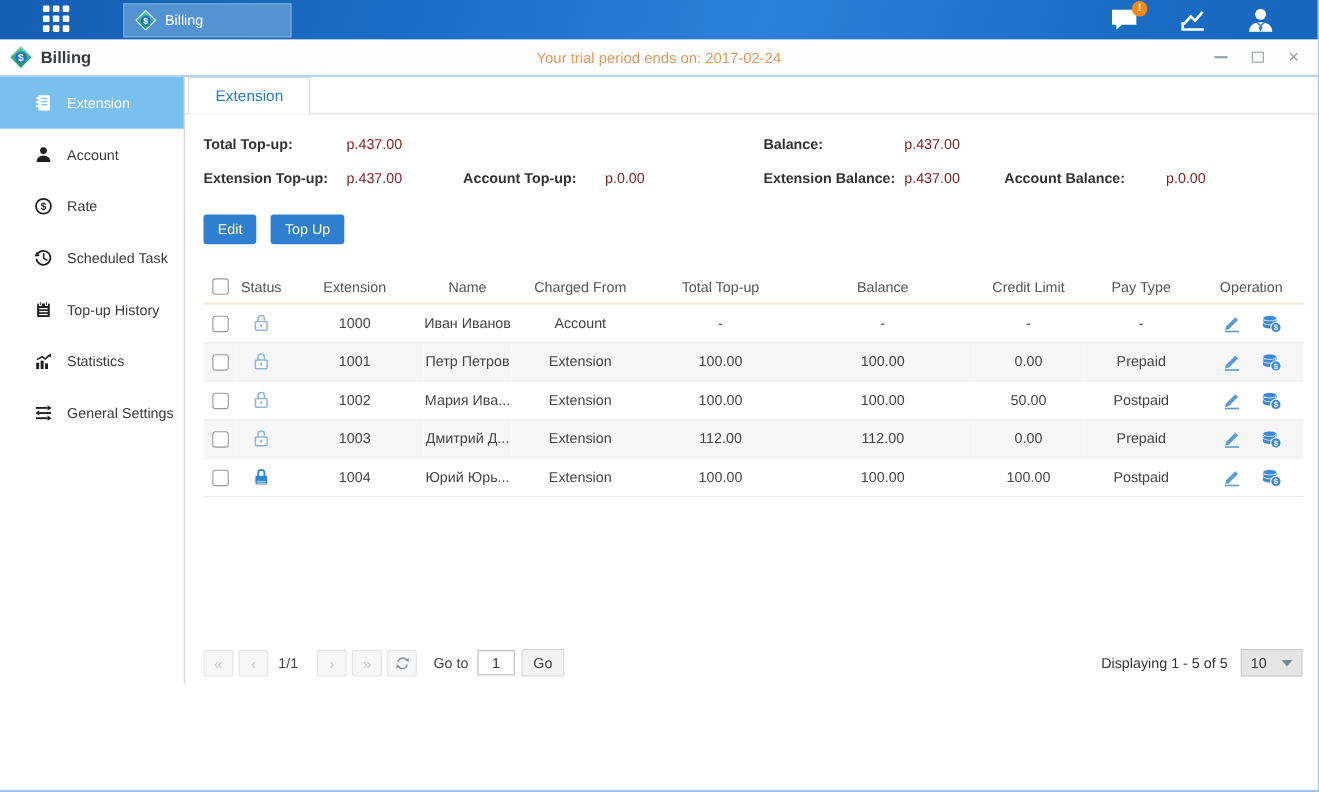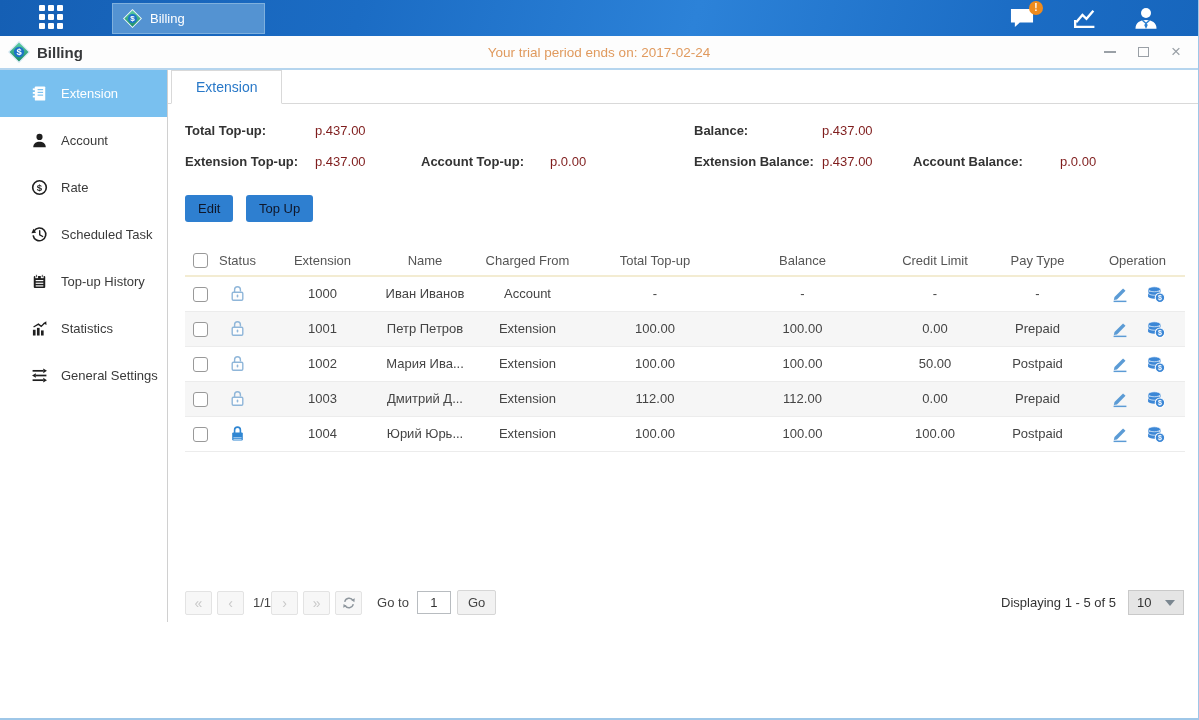--- a/index.html
+++ b/index.html
@@ -54,42 +54,42 @@
 
   .summary { margin:13px 0 0 17px; flex:none; }
   .srow { position:relative; height:31px; }
   .srow span { position:absolute; top:6px; white-space:nowrap; }
   .slbl { font-weight:bold; color:#333; }
   .sval { color:#7f1d1d; }
   .p-a-l{left:0} .p-a-v{left:130px} .p-b-l{left:236px} .p-b-v{left:365px}
   .p-c-l{left:509px} .p-c-v{left:637px} .p-d-l{left:728px} .p-d-v{left:875px}
 
   .actions { margin:16px 0 0 17px; flex:none; }
-  .btn { background:#2e7fd0; color:#0f172a; border:none; border-radius:3px; height:27px;
+  .btn { background:#2e7fd0; color:#fef9c3; border:none; border-radius:3px; height:27px;
          padding:0 13px; font-size:13px; font-family:inherit; margin-right:9px; cursor:pointer; }
 
   .tablewrap { margin:23px 14px 0 17px; flex:none; }
   table { width:1000px; border-collapse:collapse; table-layout:fixed; font-size:13px; color:#444; }
   th, td { text-align:center; overflow:hidden; white-space:nowrap; }
   thead th { height:31px; font-weight:normal; color:#555; border-bottom:2px solid #f3ecd2; }
   tbody tr { height:35px; border-bottom:1px solid #ececec; }
   tbody tr:nth-child(even) { background:#f6f6f6; }
   .cb { display:inline-block; width:15px; height:15px; border:1px solid #999; border-radius:3px;
         background:#fff; vertical-align:middle; cursor:pointer; }
   .lock svg { width:17px; height:17px; vertical-align:middle; }
   .ops .op { display:inline-block; width:18px; height:18px; margin:0 9px; cursor:pointer; vertical-align:middle; }
   .ops .op svg { width:18px; height:18px; }
 
   
   .pager { margin:auto 14px 7px 17px; display:flex; align-items:center; flex:none; }
   .pbtn { width:27px; height:24px; background:#f7f7f7; border:1px solid #e3e3e3; border-radius:2px;
           color:#c9c9c9; font-size:14px; display:inline-flex; align-items:center; justify-content:center;
           margin-right:5px; cursor:pointer; }
   .pbtn svg { width:14px; height:14px; }
-  .pageno { margin:0 0 0 4px; color:#444; }
+  .pageno { margin:0 17px 0 4px; color:#444; }
   .gotolbl { margin:0 8px 0 10px; color:#444; }
   .gotoinput { width:34px; height:23px; border:1px solid #b8bcc0; text-align:center; font-size:13px;
                font-family:inherit; color:#333; }
   .gobtn { height:25px; padding:0 10px; margin-left:6px; background:#f2f2f2; border:1px solid #d6d6d6;
            border-radius:2px; font-size:13px; font-family:inherit; color:#444; cursor:pointer; }
   .pspacer { flex:1; }
   .displaying { color:#333; margin-right:12px; }
   .psel { width:56px; height:25px; border:1px solid #c9c9c9; background:#e5e5e5; display:flex;
           align-items:center; justify-content:space-between; padding:0 8px; cursor:pointer; color:#333; }
   .caret { width:0; height:0; border-left:5px solid transparent; border-right:5px solid transparent;

